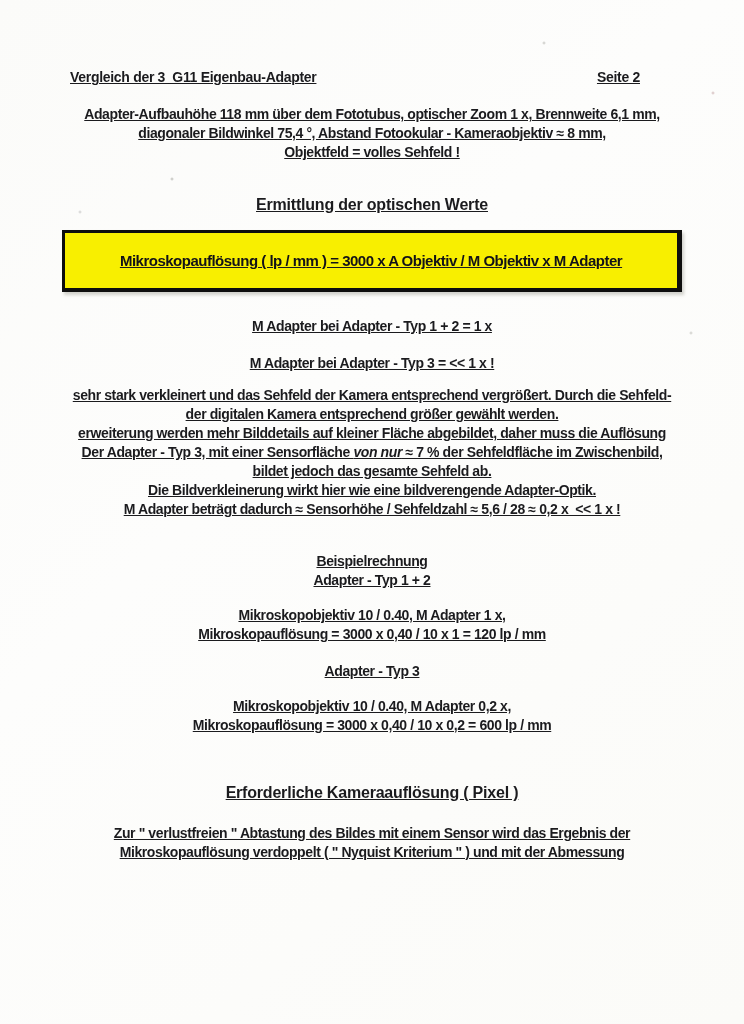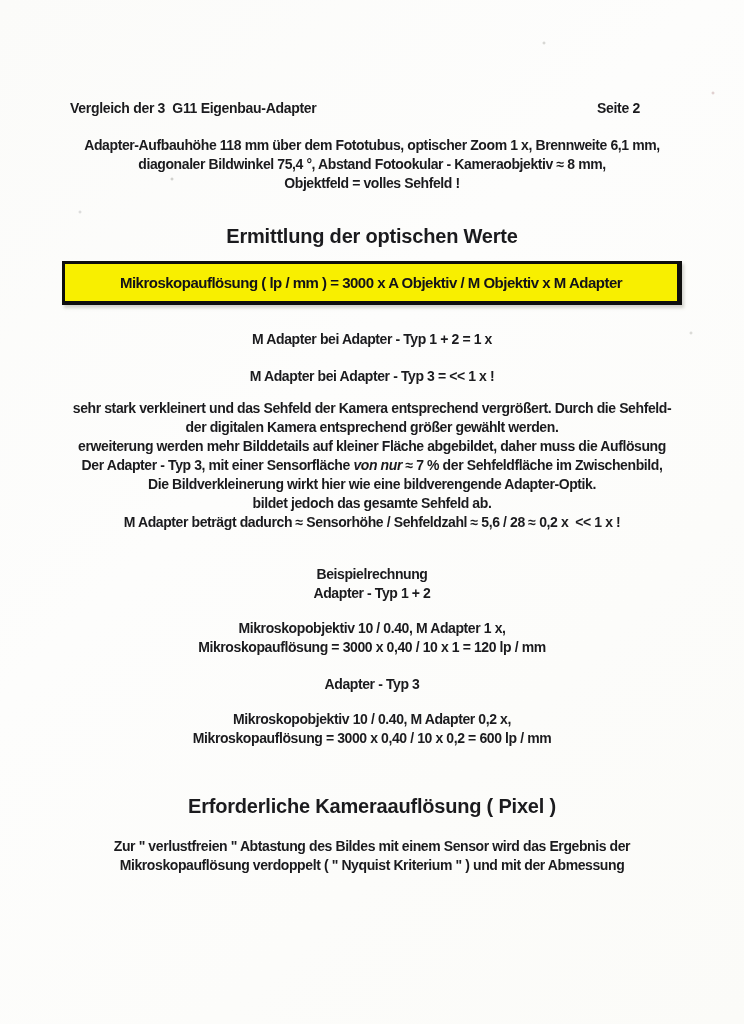--- a/index.html
+++ b/index.html
@@ -9,28 +9,29 @@
     background: #fcfcfa;
     font-family: "Liberation Sans", sans-serif;
     color: #1b1b1e;
     overflow: hidden;
   }
   .page {
     position: relative;
     width: 744px;
     height: 1024px;
     box-sizing: border-box;
-    padding-top: 100px;
+    padding-top: 69px;
     background:
       radial-gradient(circle 1px at 172px 179px, #b9b9b4 0, rgba(185,185,180,0) 2px),
       radial-gradient(circle 1px at 544px 43px, #c4c4bf 0, rgba(196,196,191,0) 2px),
       radial-gradient(circle 1px at 691px 333px, #c9c9c4 0, rgba(201,201,196,0) 2px),
       radial-gradient(circle 1px at 80px 212px, #cccccc 0, rgba(204,204,204,0) 2px),
       radial-gradient(circle 1px at 713px 93px, #d2b9b9 0, rgba(210,185,185,0) 2px),
       linear-gradient(135deg, #fbfbf9 0%, #fdfdfc 40%, #fbfbf8 100%);
+    text-decoration: underline;
   }
   .header-row {
     display: flex;
     justify-content: space-between;
     align-items: baseline;
     padding: 0 104px 0 70px;
     font-size: 14px;
     font-weight: 700;
     letter-spacing: -0.3px;
     white-space: pre;
@@ -39,33 +40,33 @@
     text-align: center;
     font-weight: 700;
     white-space: pre;
     letter-spacing: -0.4px;
   }
   .line {
     font-size: 14px;
     line-height: 19px;
   }
   .heading {
-    font-size: 20px;
+    font-size: 16px;
     line-height: 20px;
     letter-spacing: -0.2px;
   }
   .subhead {
     font-size: 14px;
     line-height: 19px;
   }
   .intro { margin-top: 20px; }
   .section-heading-optics { margin-top: 33px; }
   .formula-box {
     margin: 15px 62px 0 62px;
-    height: 44px;
+    height: 62px;
     box-sizing: border-box;
     background: #f8ef00;
     border: 3px solid #0e0e0e;
     border-right-width: 5px;
     border-bottom-width: 4px;
     display: flex;
     align-items: center;
     justify-content: center;
     box-shadow: 2px 3px 3px rgba(130,130,115,0.35);
   }
@@ -111,22 +112,22 @@
   </div>
 
   <div class="subhead m-adapter-1">M Adapter bei Adapter - Typ 1 + 2 = 1 x</div>
   <div class="subhead m-adapter-2">M Adapter bei Adapter - Typ 3 = &lt;&lt; 1 x !</div>
 
   <div class="explanation">
     <div class="line">sehr stark verkleinert und das Sehfeld der Kamera entsprechend vergrößert. Durch die Sehfeld-</div>
     <div class="line">der digitalen Kamera entsprechend größer gewählt werden.</div>
     <div class="line">erweiterung werden mehr Bilddetails auf kleiner Fläche abgebildet, daher muss die Auflösung</div>
     <div class="line"><span>Der Adapter - Typ 3, mit einer Sensorfläche </span><span class="italic">von nur</span><span> ≈ 7 % der Sehfeldfläche im Zwischenbild,</span></div>
+    <div class="line">bildet jedoch das gesamte Sehfeld ab.</div>
     <div class="line">Die Bildverkleinerung wirkt hier wie eine bildverengende Adapter-Optik.</div>
-    <div class="line">bildet jedoch das gesamte Sehfeld ab.</div>
     <div class="line">M Adapter beträgt dadurch ≈ Sensorhöhe / Sehfeldzahl ≈ 5,6 / 28 ≈ 0,2 x  &lt;&lt; 1 x !</div>
   </div>
 
   <div class="subhead example-heading">Beispielrechnung</div>
 
   <div class="subhead typ12-heading">Adapter - Typ 1 + 2</div>
   <div class="typ12-calc">
     <div class="line">Mikroskopobjektiv 10 / 0.40, M Adapter 1 x,</div>
     <div class="line">Mikroskopauflösung = 3000 x 0,40 / 10 x 1 = 120 lp / mm</div>
   </div>

